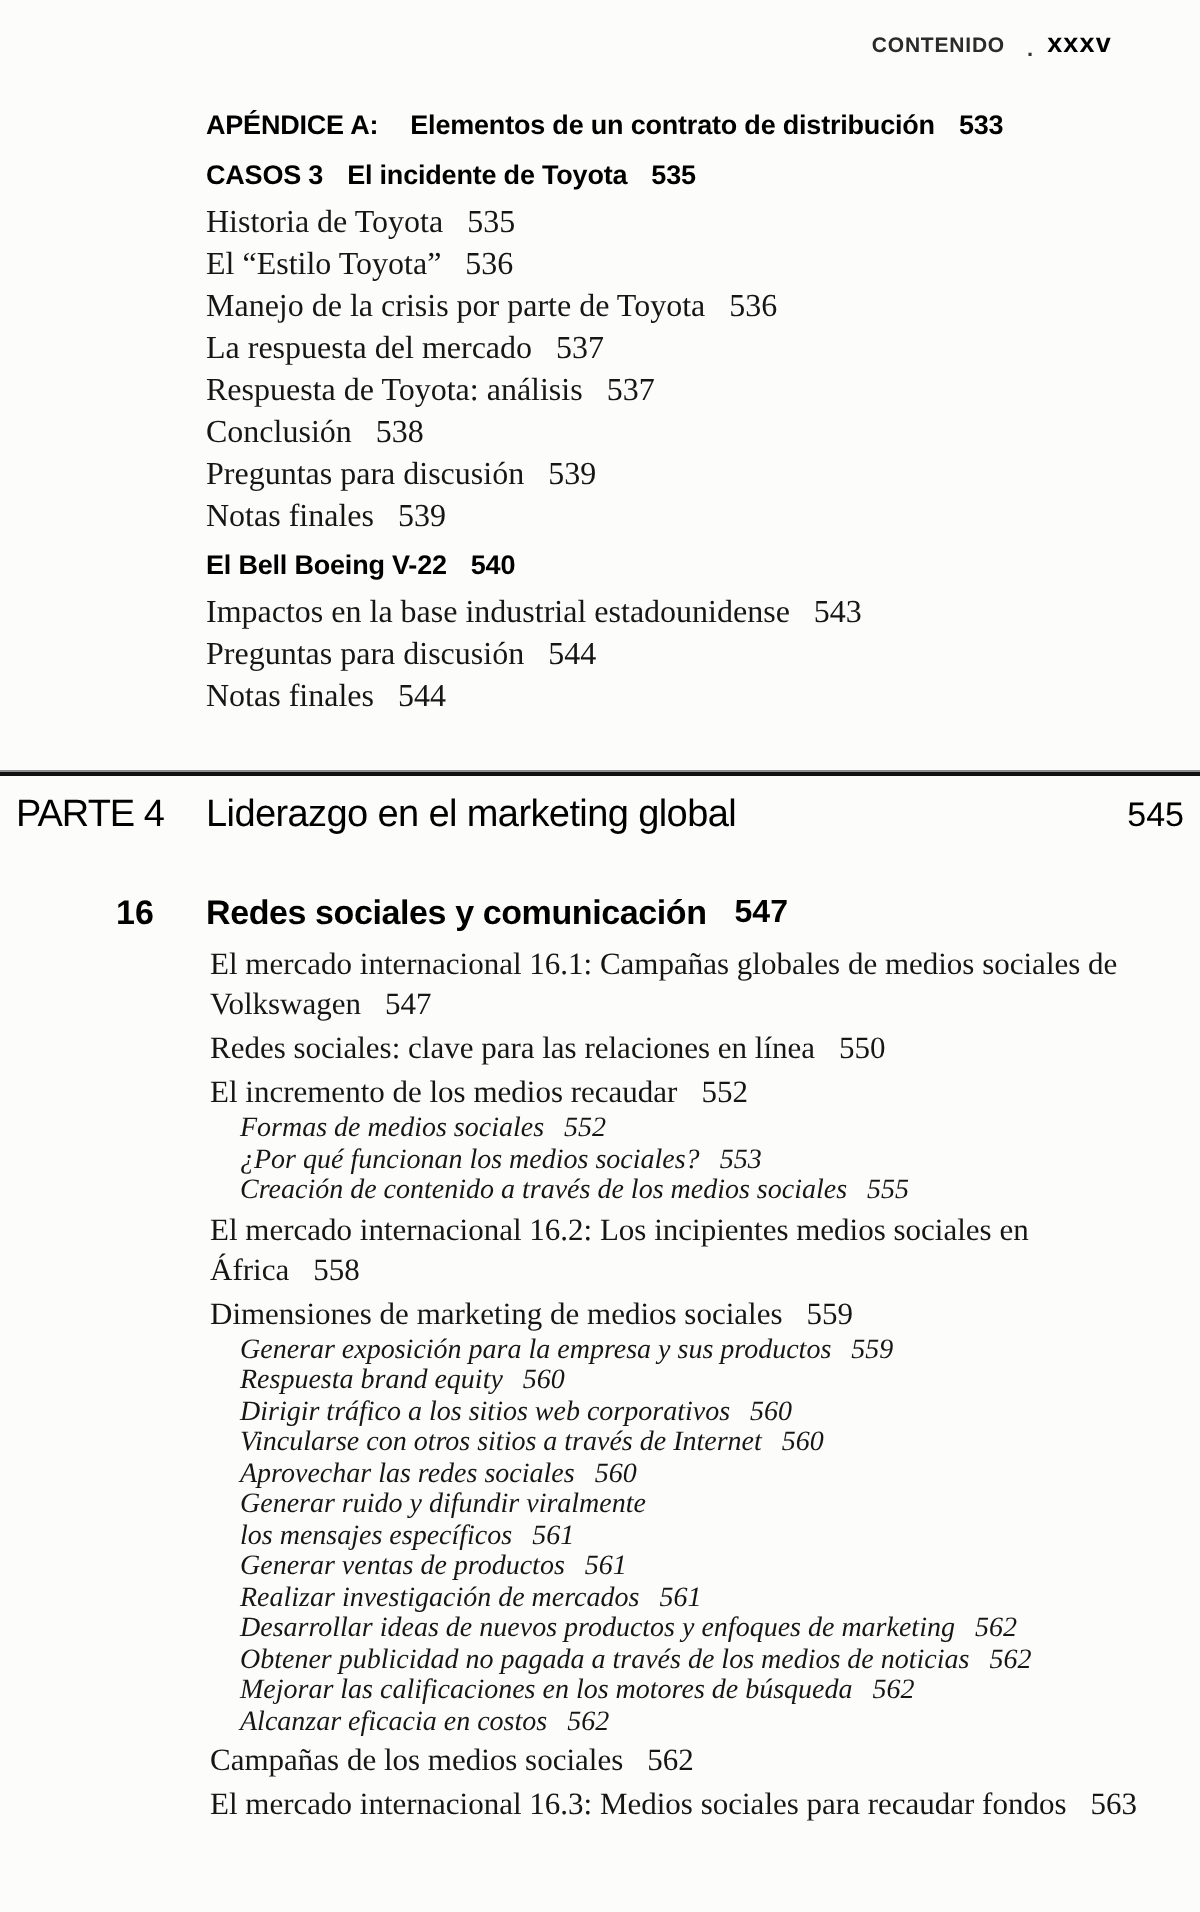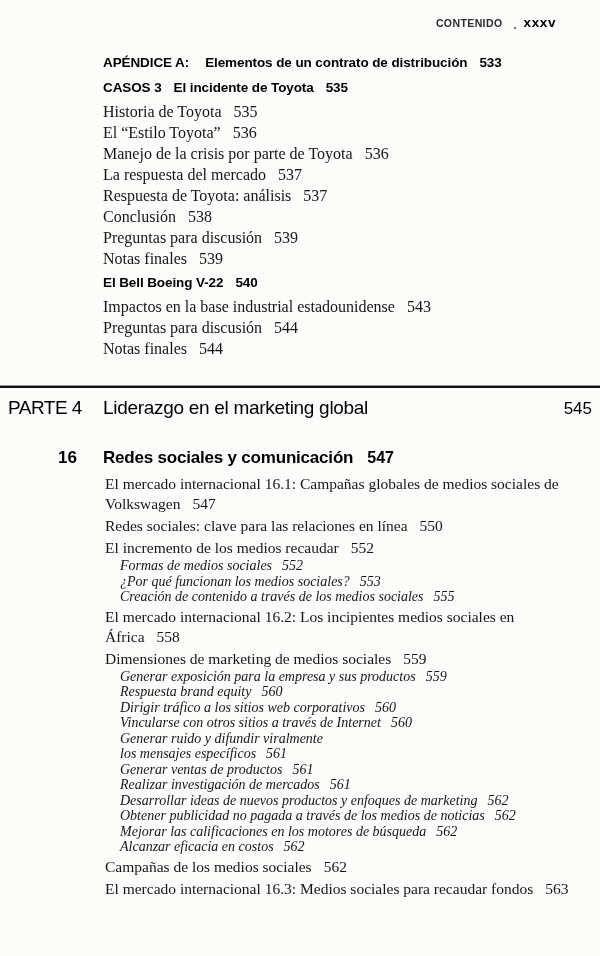--- a/index.html
+++ b/index.html
@@ -135,20 +135,21 @@
         <div class="subentry"><span class="title">Formas de medios sociales</span><span class="pagenum">552</span></div>
         <div class="subentry"><span class="title">¿Por qué funcionan los medios sociales?</span><span class="pagenum">553</span></div>
         <div class="subentry"><span class="title">Creación de contenido a través de los medios sociales</span><span class="pagenum">555</span></div>
         <div class="entry-l1"><span class="title">El mercado internacional 16.2: Los incipientes medios sociales en
 África</span><span class="pagenum">558</span></div>
         <div class="entry-l1"><span class="title">Dimensiones de marketing de medios sociales</span><span class="pagenum">559</span></div>
         <div class="subentry"><span class="title">Generar exposición para la empresa y sus productos</span><span class="pagenum">559</span></div>
         <div class="subentry"><span class="title">Respuesta brand equity</span><span class="pagenum">560</span></div>
         <div class="subentry"><span class="title">Dirigir tráfico a los sitios web corporativos</span><span class="pagenum">560</span></div>
         <div class="subentry"><span class="title">Vincularse con otros sitios a través de Internet</span><span class="pagenum">560</span></div>
+        <div class="subentry"><span class="title">Aprovechar las redes sociales</span><span class="pagenum">560</span></div>
         <div class="subentry"><span class="title">Generar ruido y difundir viralmente
 los mensajes específicos</span><span class="pagenum">561</span></div>
         <div class="subentry"><span class="title">Generar ventas de productos</span><span class="pagenum">561</span></div>
         <div class="subentry"><span class="title">Realizar investigación de mercados</span><span class="pagenum">561</span></div>
         <div class="subentry"><span class="title">Desarrollar ideas de nuevos productos y enfoques de marketing</span><span class="pagenum">562</span></div>
         <div class="subentry"><span class="title">Obtener publicidad no pagada a través de los medios de noticias</span><span class="pagenum">562</span></div>
         <div class="subentry"><span class="title">Mejorar las calificaciones en los motores de búsqueda</span><span class="pagenum">562</span></div>
         <div class="subentry"><span class="title">Alcanzar eficacia en costos</span><span class="pagenum">562</span></div>
         <div class="entry-l1"><span class="title">Campañas de los medios sociales</span><span class="pagenum">562</span></div>
         <div class="entry-l1"><span class="title">El mercado internacional 16.3: Medios sociales para recaudar fondos</span><span class="pagenum">563</span></div>

